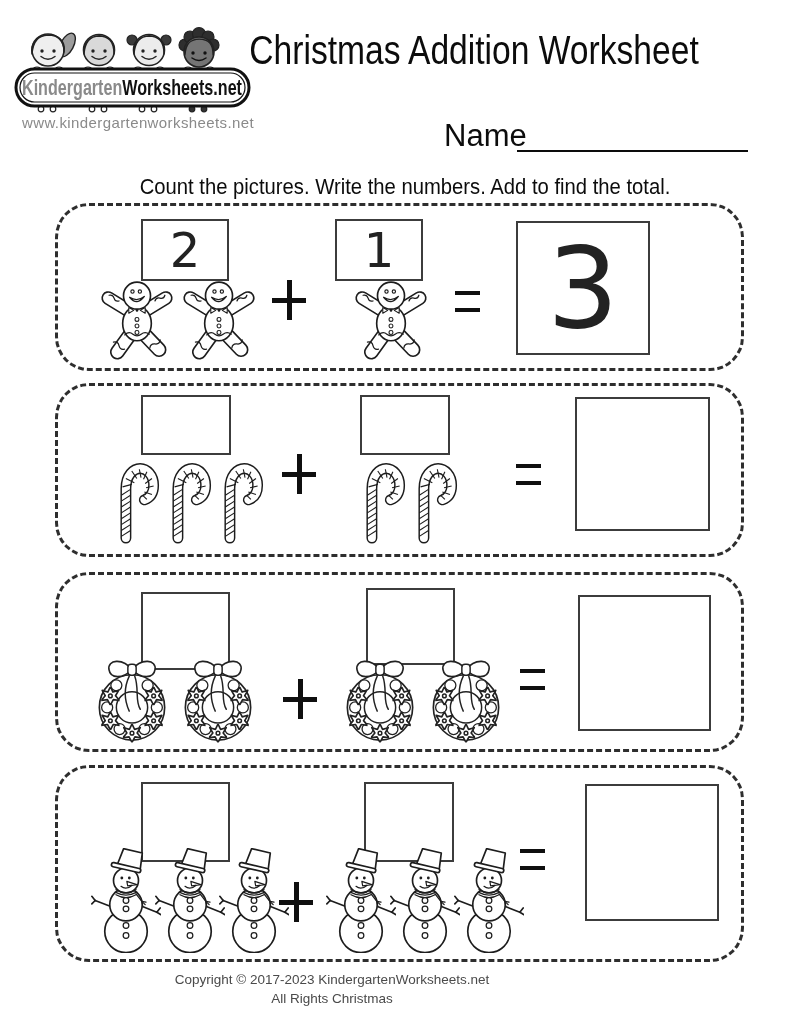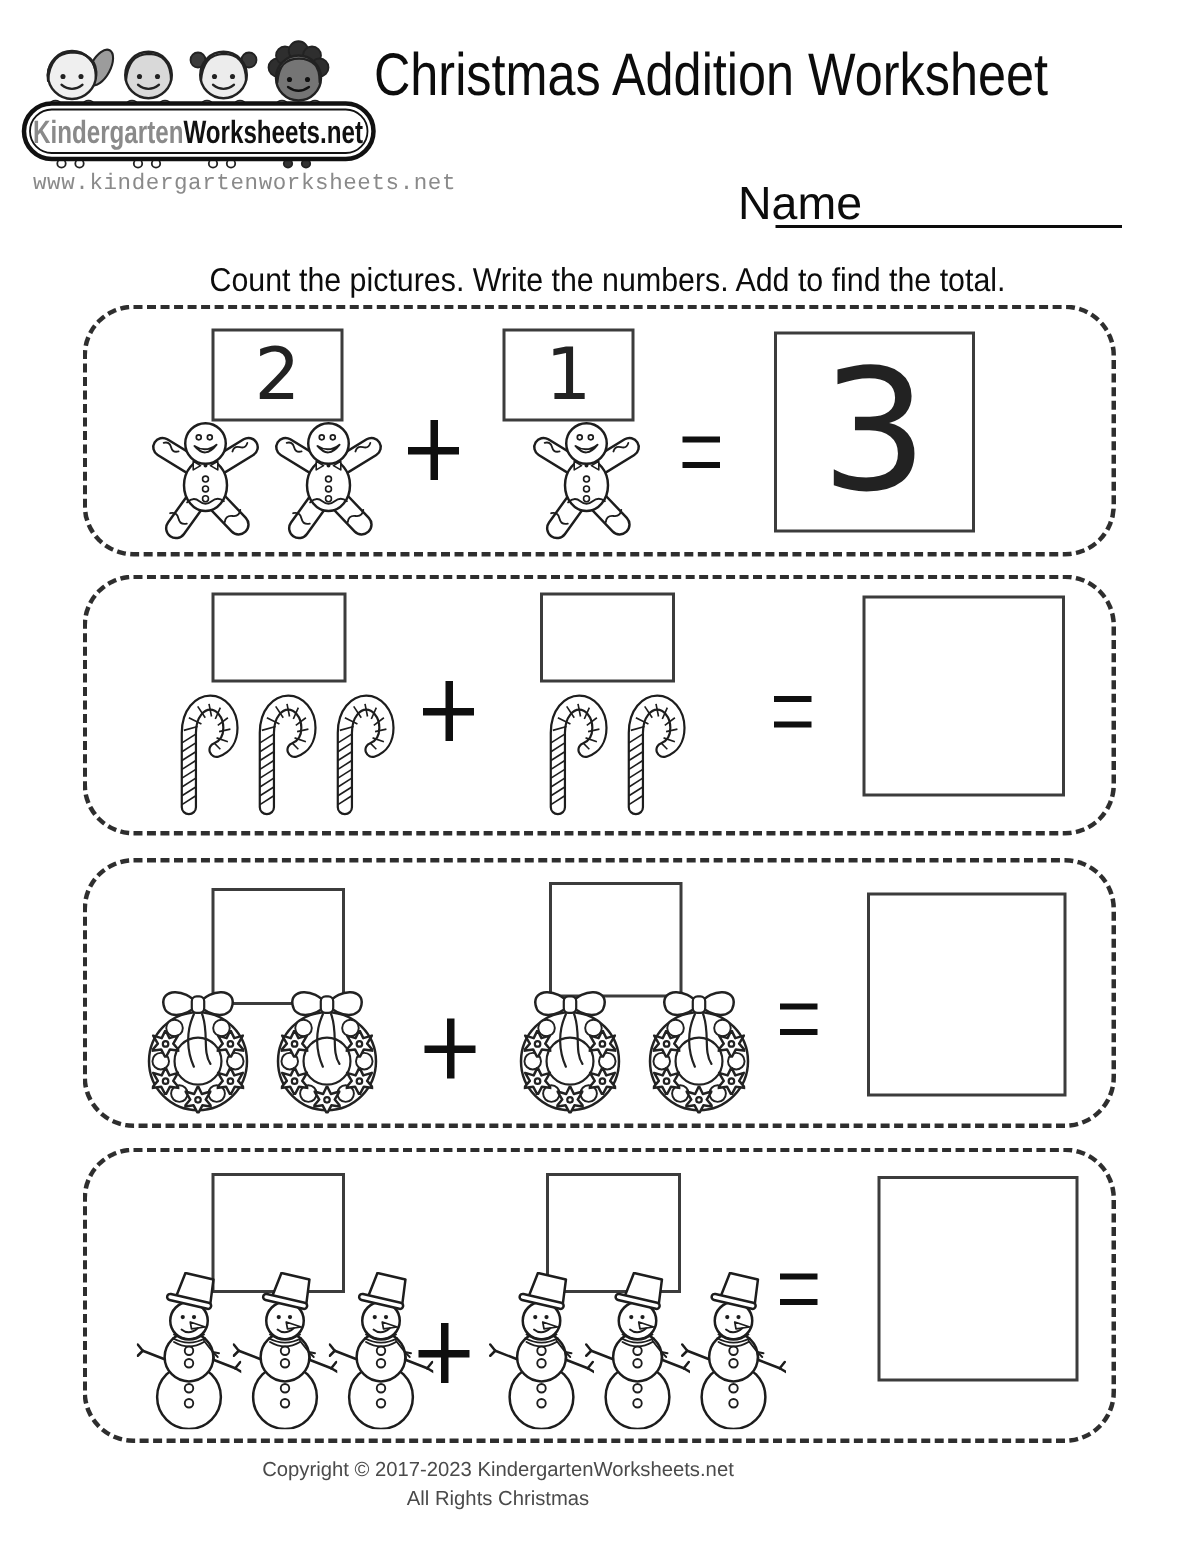--- a/index.html
+++ b/index.html
@@ -1,24 +1,24 @@
 <!DOCTYPE html>
 <html><head>
 <meta charset="utf-8">
 <style>
   html,body{margin:0;padding:0;background:#fff;}
   .sheet{position:relative;width:800px;height:1035px;margin:0 auto;background:#fff;
          font-family:"Liberation Sans",sans-serif;color:#111;overflow:hidden;}
 
   
   .logo-svg{position:absolute;left:12px;top:12px;width:242px;height:102px;}
-  .site-url{position:absolute;left:22px;top:114px;font-size:15px;color:#8a8a8a;letter-spacing:.4px;font-family:Liberation Mono, monospace;}
+  .site-url{position:absolute;left:22px;top:114px;font-size:15px;color:#8a8a8a;letter-spacing:.4px;}
   .title{position:absolute;left:474px;top:28px;white-space:nowrap;font-size:40px;color:#0c0c0c;
          transform:translateX(-50%) scaleX(.84);transform-origin:center;font-weight:400;}
-  .name-label{position:absolute;left:444px;top:118px;font-size:31px;color:#0c0c0c;margin-left:48px;}
+  .name-label{position:absolute;left:444px;top:118px;font-size:31px;color:#0c0c0c;}
   .name-line{position:absolute;left:517px;top:150px;width:231px;border-bottom:2.5px solid #0c0c0c;}
   .instruction{position:absolute;left:405px;top:174px;white-space:nowrap;font-size:22px;color:#0c0c0c;
          transform:translateX(-50%) scaleX(.92);transform-origin:center;}
 
   
   .prob{position:absolute;left:55px;width:689px;border:3px dashed #2e2e2e;border-radius:34px;box-sizing:border-box;}
   .p1{top:203px;height:168px}
   .p2{top:383px;height:174px}
   .p3{top:572px;height:180px}
   .p4{top:765px;height:197px}

